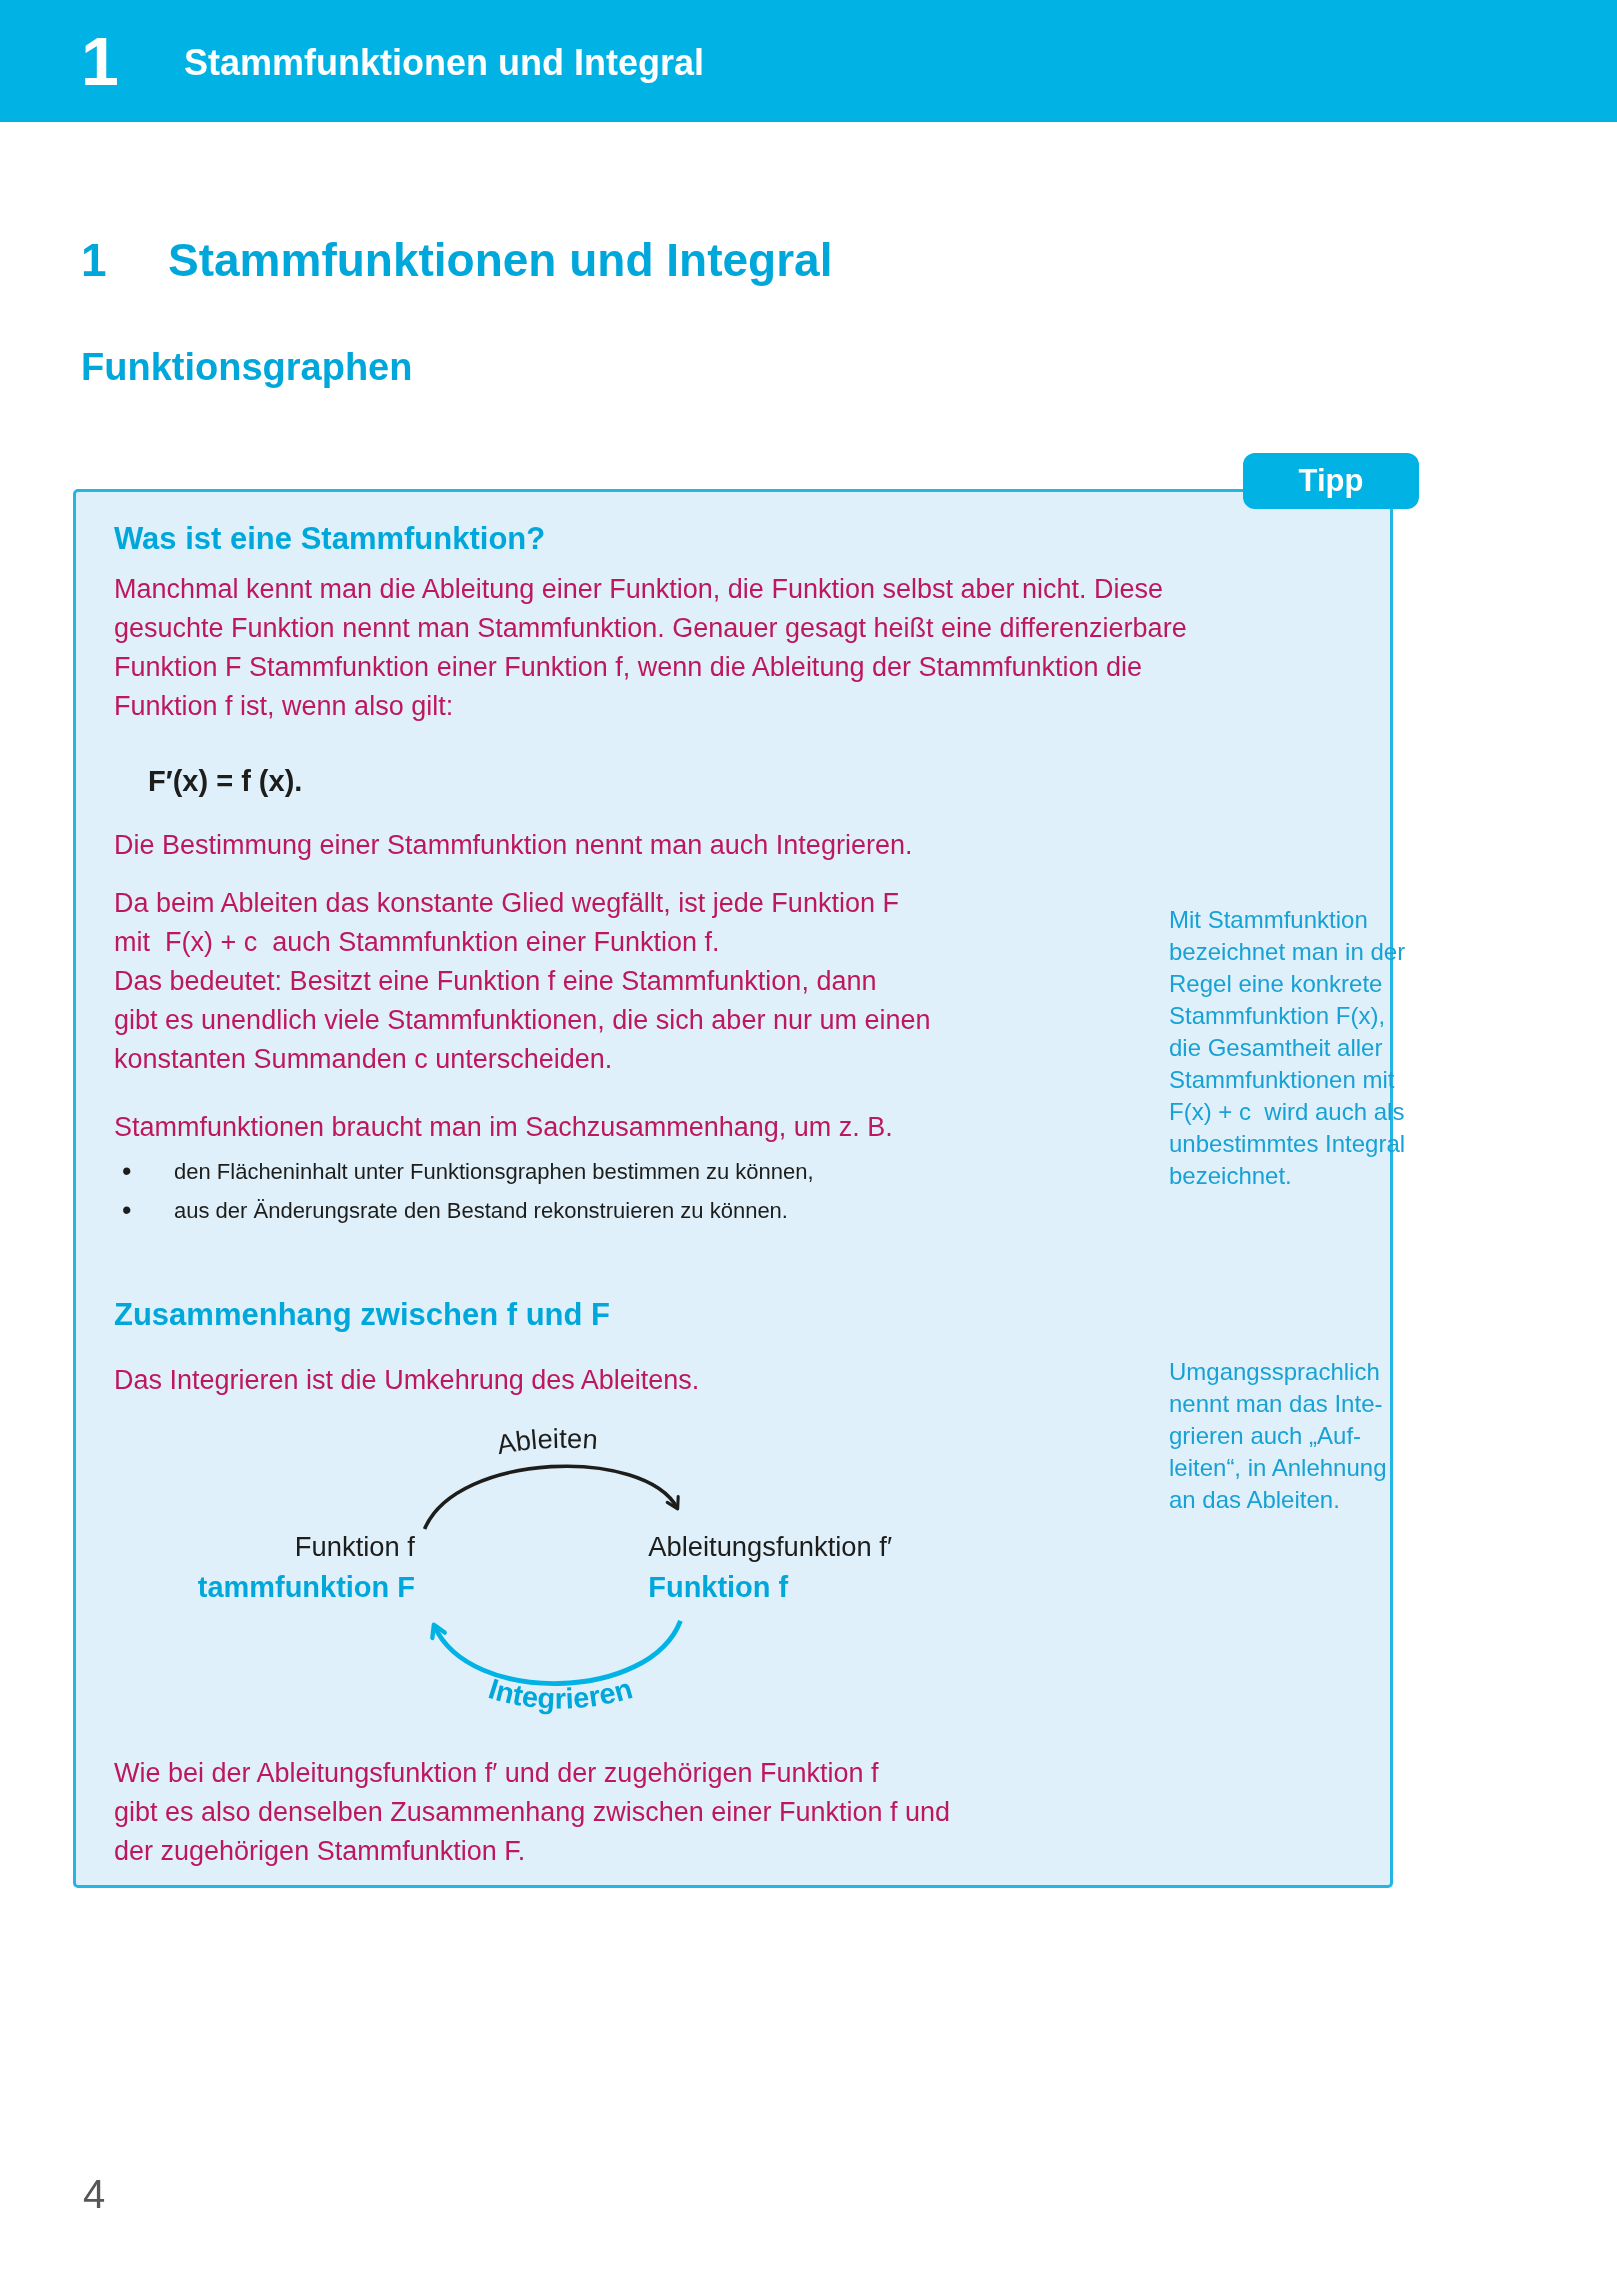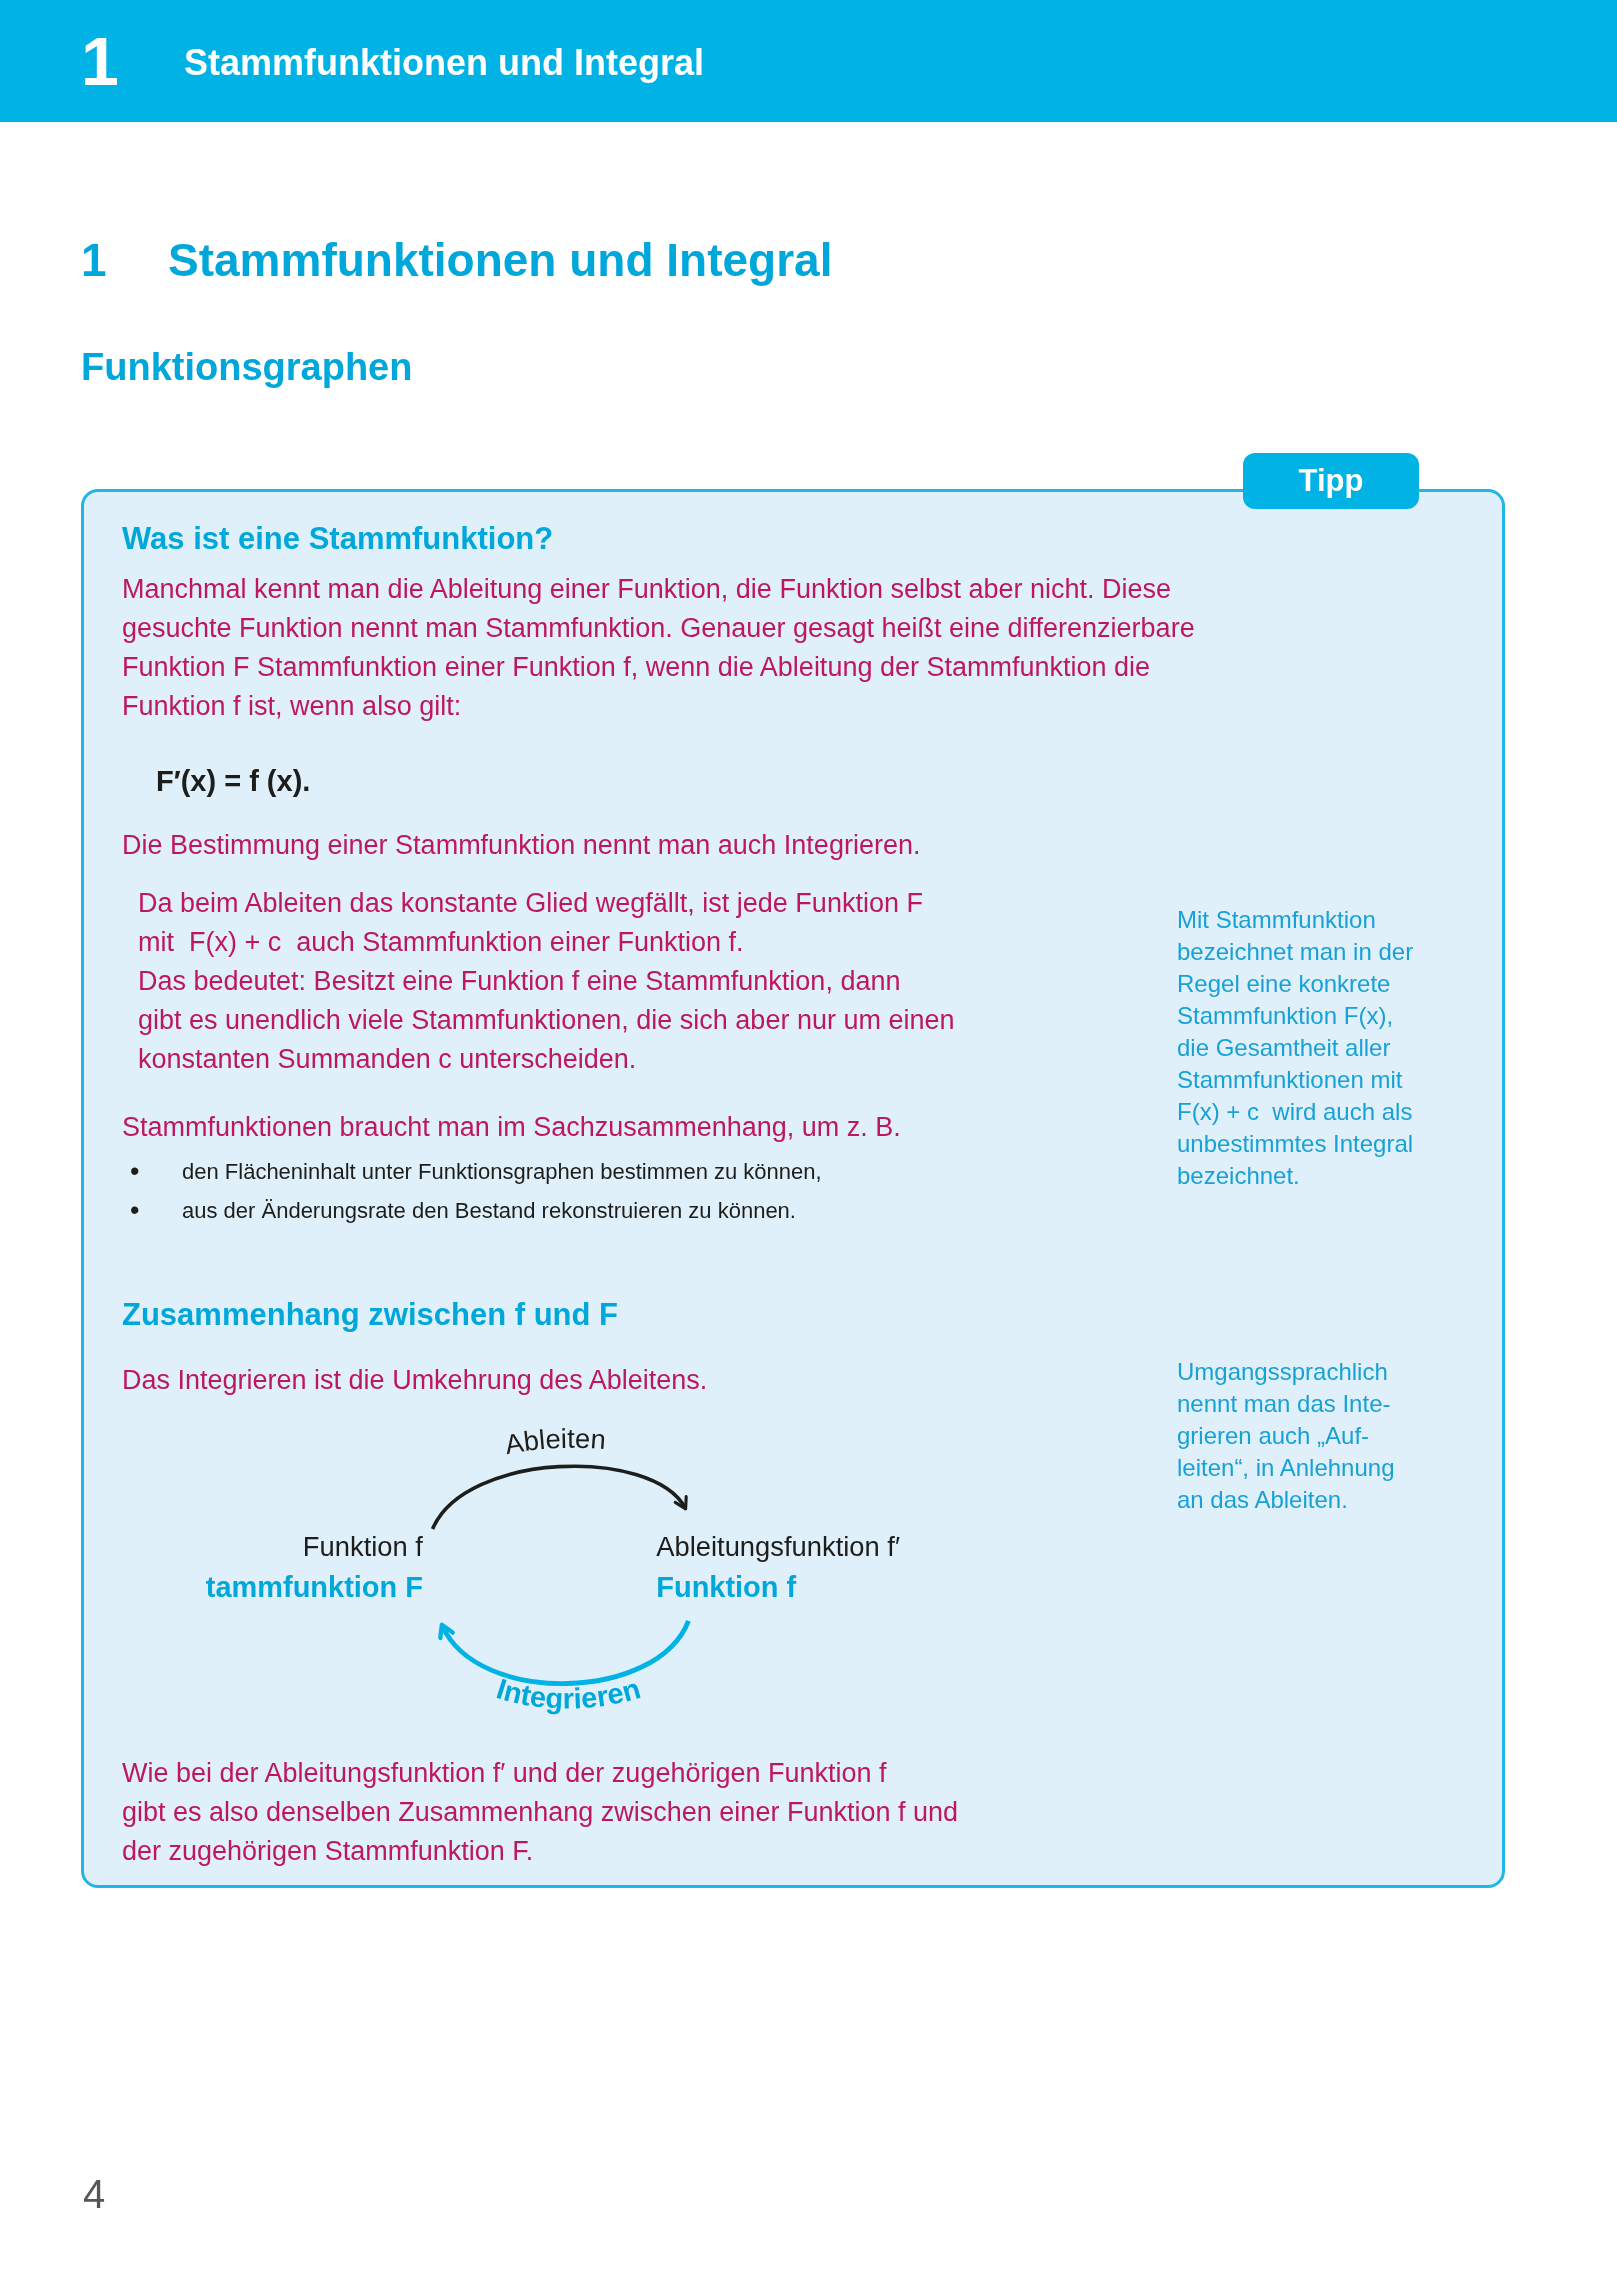--- a/index.html
+++ b/index.html
@@ -37,22 +37,22 @@
   
   .badge{
     position:absolute;left:1243px;top:453px;width:176px;height:56px;
     background:#00b3e4;border-radius:12px;
     color:#ffffff;font-size:31px;font-weight:700;
     text-align:center;line-height:56px;
     z-index:3;
   }
   
   .tipbox{
-    position:absolute;left:81px;top:489px;width:1424px;height:1399px;
-    background:#dff0fa;border:3.2px solid #24b5e7;border-radius:17px;
+    position:absolute;left:73px;top:489px;width:1320px;height:1399px;
+    background:#dff0fa;border:3.2px solid #24b5e7;border-radius:5px;
     box-sizing:border-box;z-index:1;
   }
   .bx{position:absolute;margin:0;}
   .bx-h{font-size:31px;font-weight:700;color:#00a7da;line-height:1.15;}
   .body{font-size:27px;line-height:39px;color:#be185d;}
   .pre{white-space:pre-line;}
   .b, .body .b{font-weight:400;}
   .formula{font-size:29px;font-weight:700;color:#1d1d1b;line-height:1.2;}
   .bullets{position:absolute;left:38px;top:660px;}
   .bullet{position:relative;padding-left:60px;font-size:22px;line-height:39px;color:#1d1d1b;}
@@ -96,21 +96,21 @@
 
     <p class="bx body pre" style="left:38px;top:78px;"><span>Manchmal kennt man die Ableitung einer Funktion, die Funktion selbst aber nicht. Diese
 gesuchte Funktion nennt man Stammfunktion. Genauer gesagt heißt eine differenzierbare
 Funktion F </span><span class="b">Stammfunktion</span><span> einer Funktion f, wenn die Ableitung der Stammfunktion die
 Funktion f ist, wenn also gilt:</span></p>
 
     <p class="bx formula" style="left:72px;top:272px;">F′(x) = f (x).</p>
 
     <p class="bx body" style="left:38px;top:334px;"><span>Die Bestimmung einer Stammfunktion nennt man auch </span><span class="b">Integrieren</span><span>.</span></p>
 
-    <p class="bx body pre" style="left:38px;top:392px;margin-left:16px;"><span>Da beim Ableiten das konstante Glied wegfällt, ist jede Funktion F
+    <p class="bx body pre" style="left:38px;top:392px;"><span>Da beim Ableiten das konstante Glied wegfällt, ist jede Funktion F
 mit&nbsp; F(x) + c&nbsp; auch Stammfunktion einer Funktion f.
 Das bedeutet: Besitzt eine Funktion f eine Stammfunktion, dann
 gibt es </span><span class="b">unendlich viele Stammfunktionen</span><span>, die sich aber nur um einen
 konstanten Summanden c unterscheiden.</span></p>
 
     <p class="bx body" style="left:38px;top:616px;">Stammfunktionen braucht man im Sachzusammenhang, um z. B.</p>
 
     <div class="bullets">
       <div class="bullet">den Flächeninhalt unter Funktionsgraphen bestimmen zu können,</div>
       <div class="bullet">aus der Änderungsrate den Bestand rekonstruieren zu können.</div>

